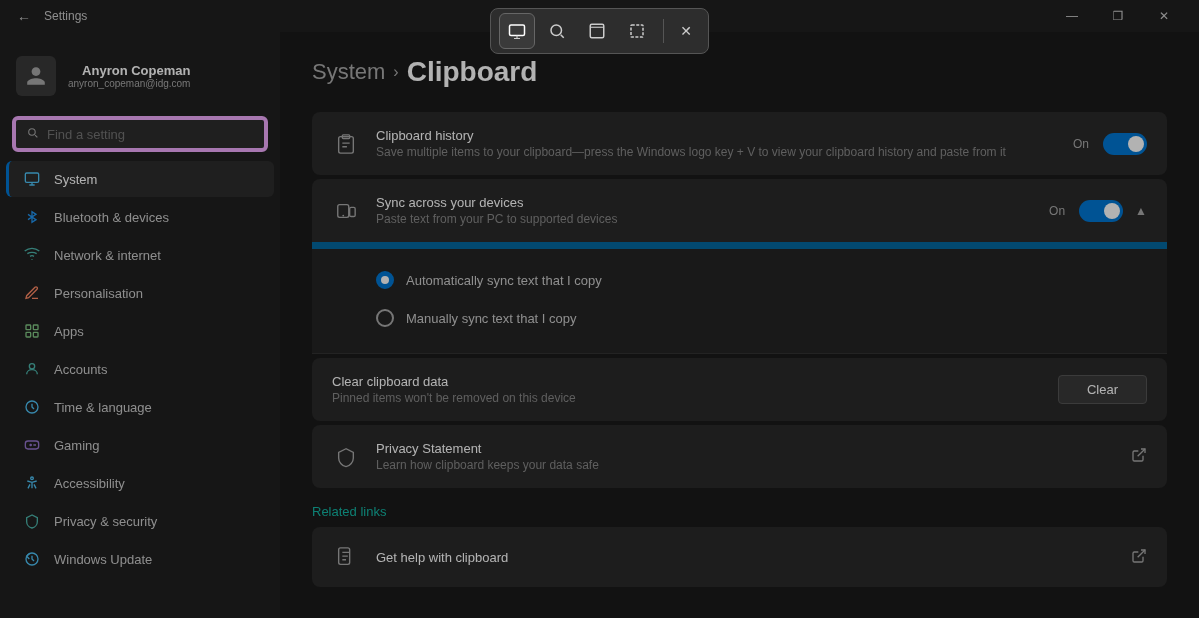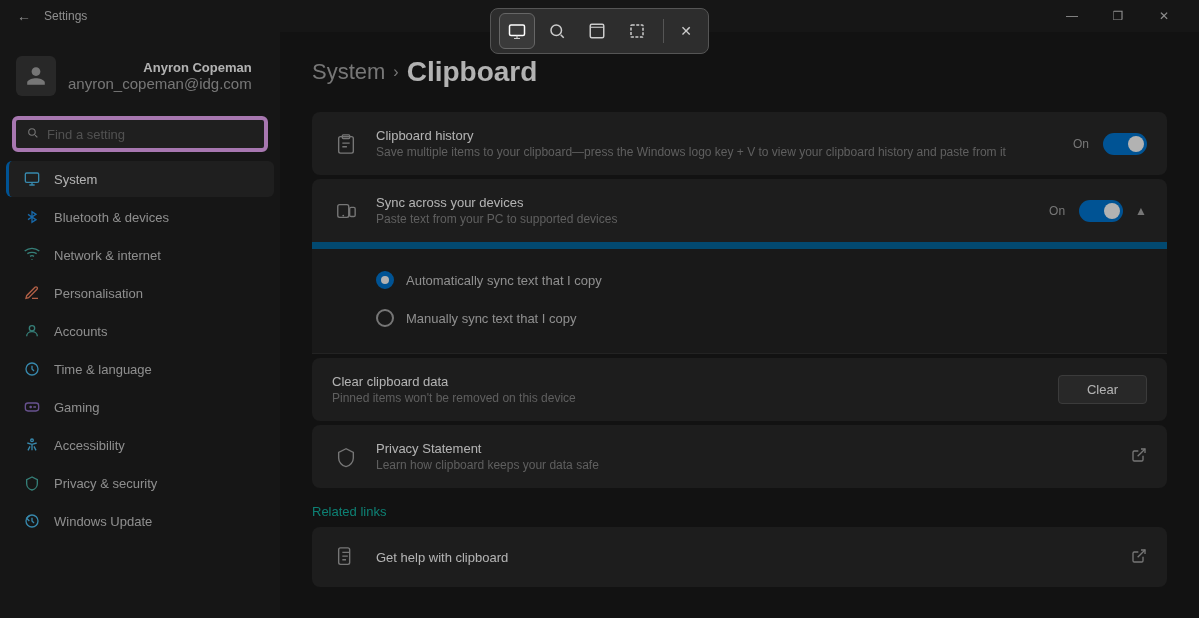--- a/index.html
+++ b/index.html
@@ -73,21 +73,21 @@
     .user-avatar {
       width: 40px; height: 40px;
       background: #3a3a3a;
       border-radius: 6px;
       display: flex; align-items: center; justify-content: center;
       font-size: 18px; color: #aaa;
       flex-shrink: 0;
     }
     .user-info { display: flex; flex-direction: column; }
     .user-name { font-size: 13px; font-weight: 600; color: #fff; }
-    .user-email { font-size: 15px; color: #aaa; }
+    .user-email { font-size: 10px; color: #aaa; }
 
     .search-container {
       padding: 0 12px;
       margin-bottom: 8px;
     }
     .search-box {
       width: 100%;
       background: #2d2d2d;
       border: 4px solid #f0abfc;
       border-radius: 6px;
@@ -379,20 +379,31 @@
 
     <div class="nav-item">
       <span class="nav-icon">
         <svg width="16" height="16" viewBox="0 0 24 24" fill="none">
             <path d="M12 20h9M16.5 3.5a2.121 2.121 0 0 1 3 3L7 19l-4 1 1-4 12.5-12.5z" stroke="#ff8a65" stroke-width="2"></path>
           </svg>
       </span>
       <span class="nav-label">Personalisation</span>
     </div>
 
+    <div class="nav-item">
+      <span class="nav-icon">
+        <svg width="16" height="16" viewBox="0 0 24 24" fill="none">
+            <rect x="3" y="3" width="7" height="7" stroke="#81c784" stroke-width="2" rx="1"></rect>
+            <rect x="14" y="3" width="7" height="7" stroke="#81c784" stroke-width="2" rx="1"></rect>
+            <rect x="3" y="14" width="7" height="7" stroke="#81c784" stroke-width="2" rx="1"></rect>
+            <rect x="14" y="14" width="7" height="7" stroke="#81c784" stroke-width="2" rx="1"></rect>
+          </svg>
+      </span>
+      <span class="nav-label">Apps</span>
+    </div>
 
     <div class="nav-item">
       <span class="nav-icon">
         <svg width="16" height="16" viewBox="0 0 24 24" fill="none">
             <circle cx="12" cy="8" r="4" stroke="#4db6ac" stroke-width="2"></circle>
             <path d="M4 20c0-4 3.6-7 8-7s8 3 8 7" stroke="#4db6ac" stroke-width="2"></path>
           </svg>
       </span>
       <span class="nav-label">Accounts</span>
     </div>

